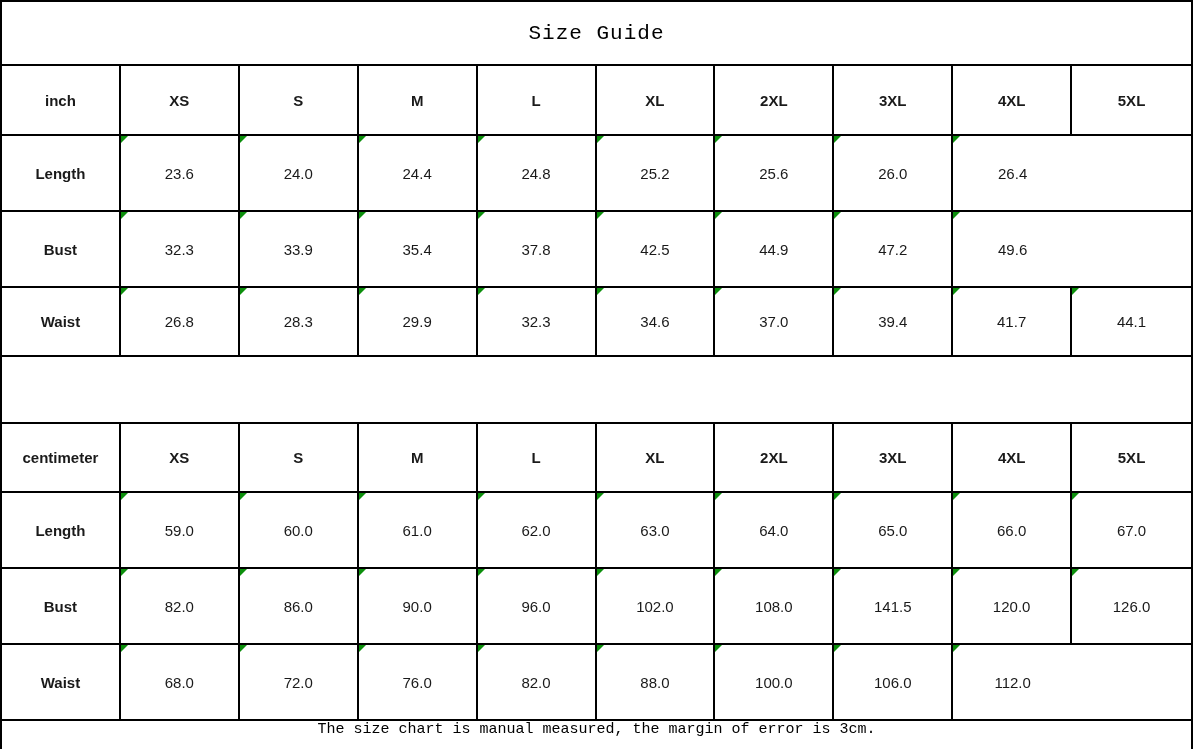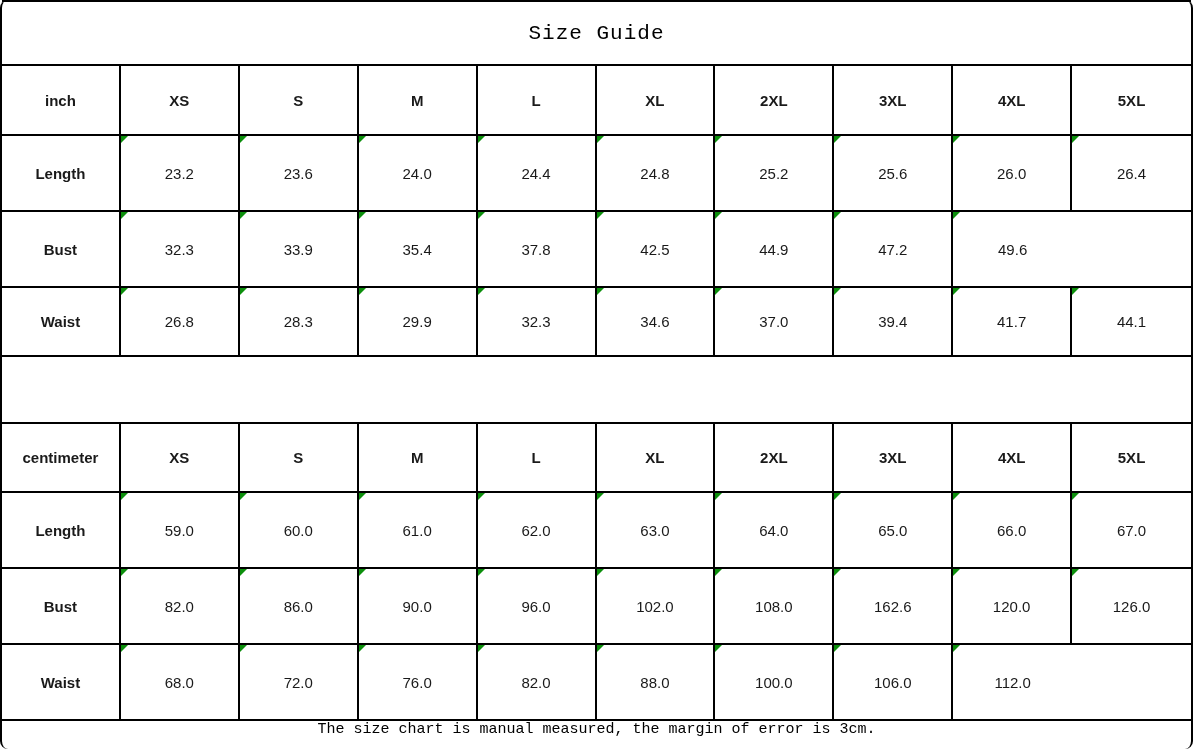--- a/index.html
+++ b/index.html
@@ -9,21 +9,20 @@
     font-family: "Liberation Sans", sans-serif;
     color: #1a1a1a;
   }
   .sheet {
     position: relative;
     width: 1193px; height: 749px;
     border-left: 2px solid #000;
     border-right: 2px solid #000;
     display: flex; flex-direction: column;
     background: #fff;
-    border-radius: 8px;
   }
   .title-row {
     height: 66px; flex: none;
     border-top: 2px solid #000;
     border-bottom: 2px solid #000;
     display: flex; align-items: center; justify-content: center;
     font-family: "Liberation Mono", "DejaVu Sans Mono", monospace;
     font-size: 21px; letter-spacing: 1px; color: #000;
   }
   .grid { flex: none; }
@@ -106,24 +105,20 @@
         <div class="cell header-cell">
           <span>5XL</span>
         </div>
       </div>
       <div class="row">
         <div class="cell label-cell">
           <span>Length</span>
         </div>
         <div class="cell value-cell">
           <span class="tri"></span>
-          <span>23.2</span>
-        </div>
-        <div class="cell value-cell">
-          <span class="tri"></span>
           <span>23.6</span>
         </div>
         <div class="cell value-cell">
           <span class="tri"></span>
           <span>24.0</span>
         </div>
         <div class="cell value-cell">
           <span class="tri"></span>
           <span>24.4</span>
         </div>
@@ -327,21 +322,21 @@
         <div class="cell value-cell">
           <span class="tri"></span>
           <span>102.0</span>
         </div>
         <div class="cell value-cell">
           <span class="tri"></span>
           <span>108.0</span>
         </div>
         <div class="cell value-cell">
           <span class="tri"></span>
-          <span>162.6</span>
+          <span>141.5</span>
         </div>
         <div class="cell value-cell">
           <span class="tri"></span>
           <span>120.0</span>
         </div>
         <div class="cell value-cell">
           <span class="tri"></span>
           <span>126.0</span>
         </div>
       </div>

